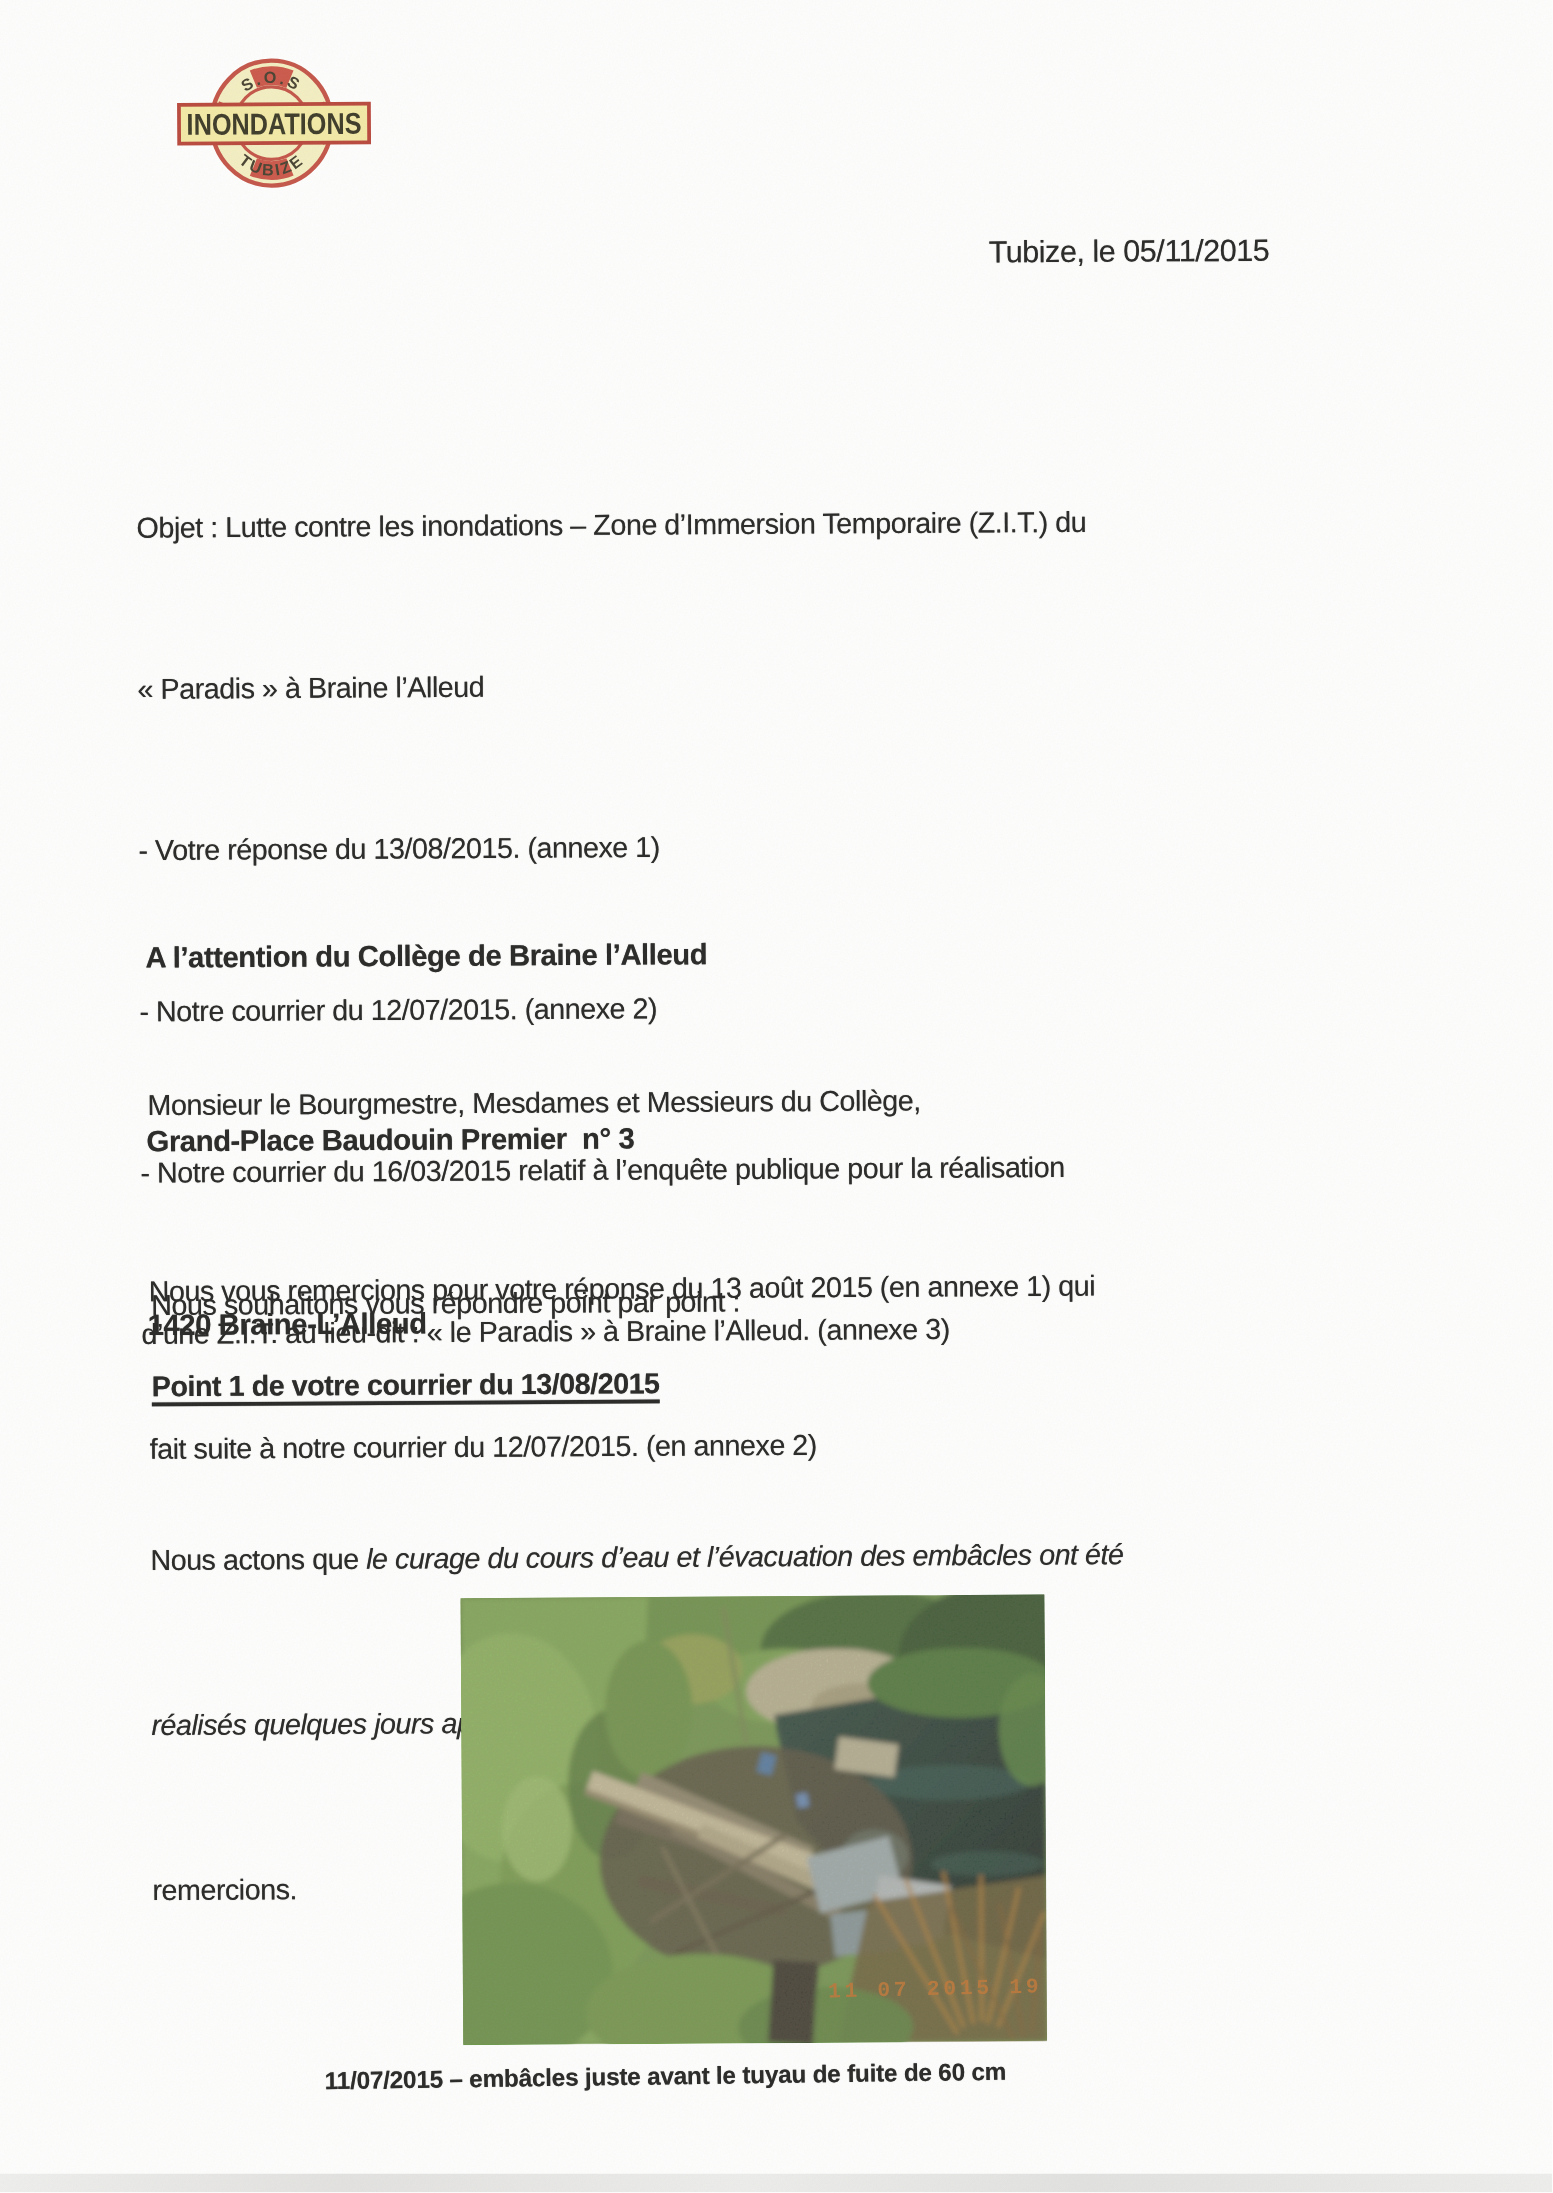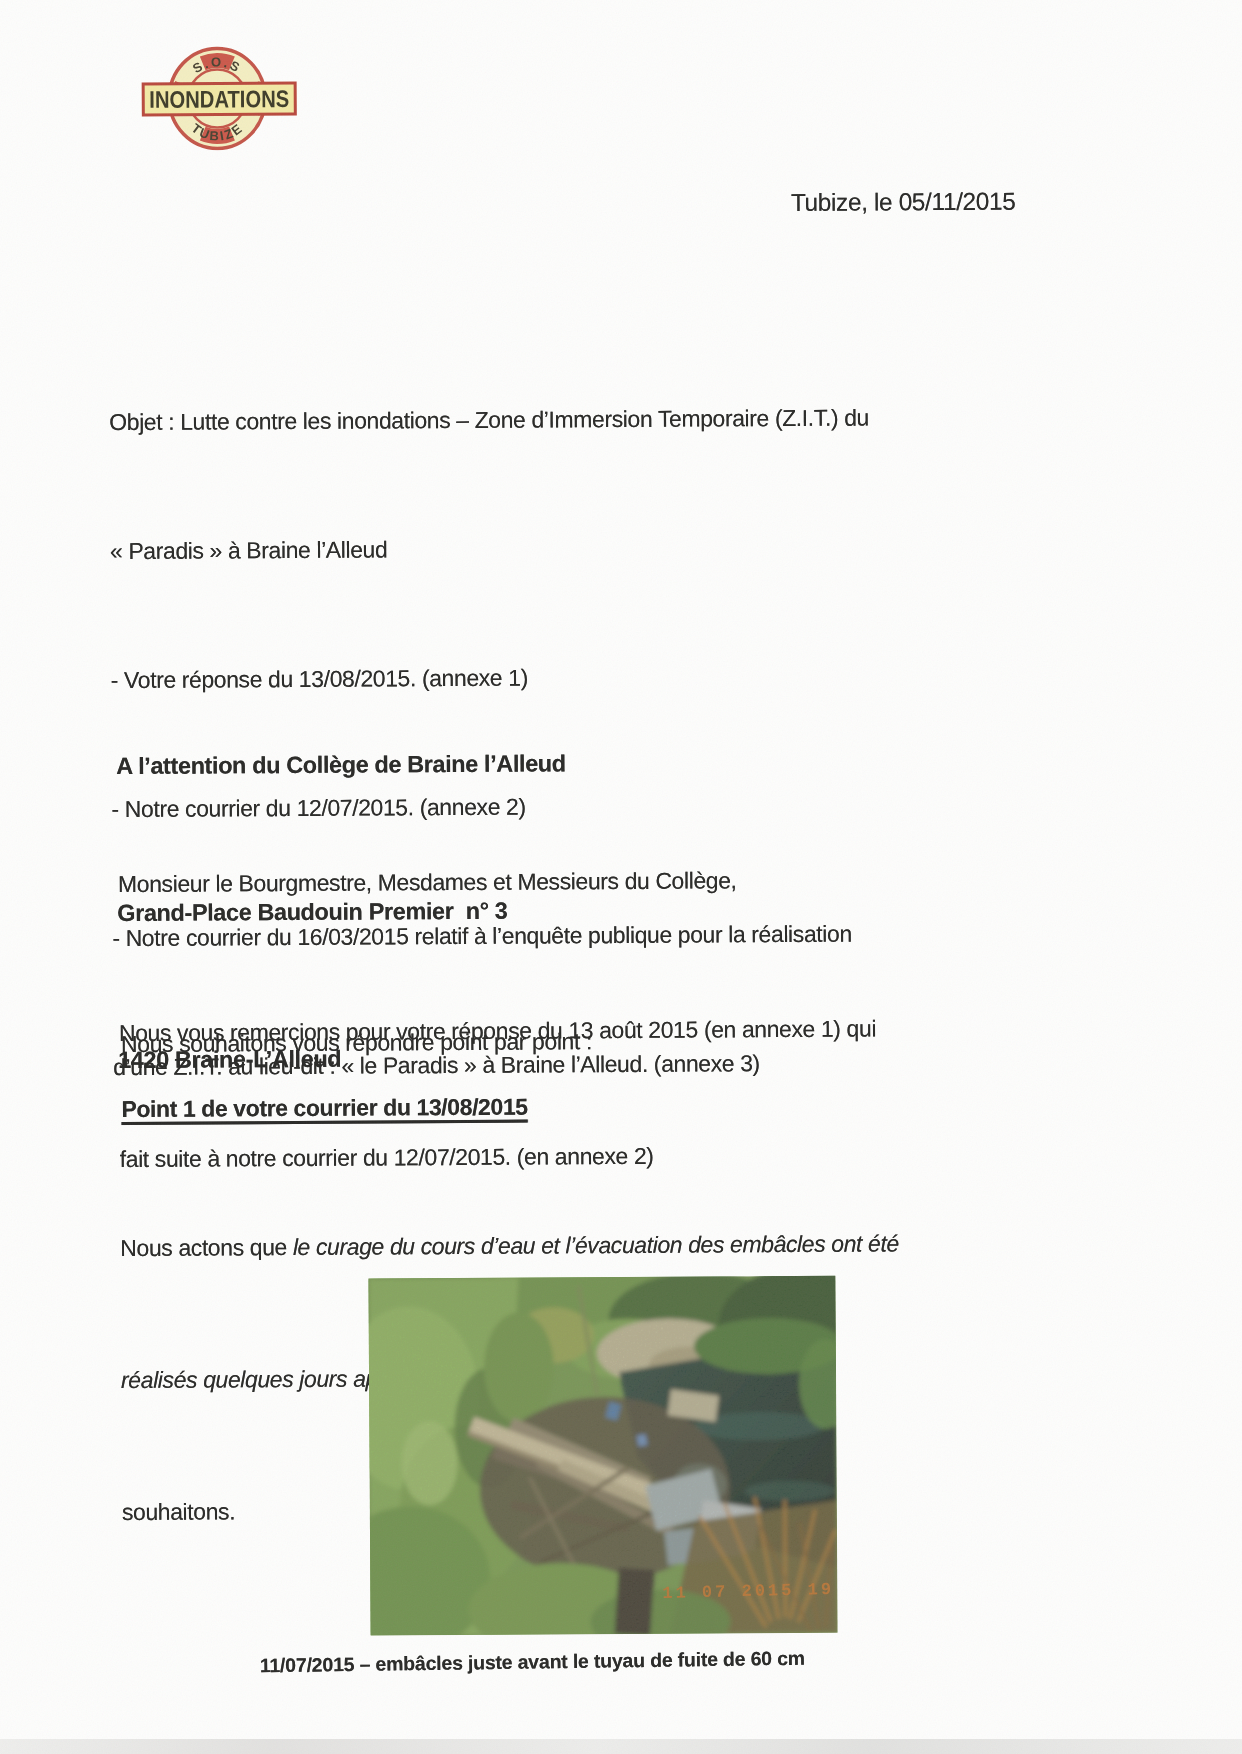--- a/index.html
+++ b/index.html
@@ -101,21 +101,21 @@
       <div>fait suite à notre courrier du 12/07/2015. (en annexe 2)</div>
     </div>
 
     <div class="txt para2">Nous souhaitons vous répondre point par point :</div>
 
     <div class="txt heading">Point 1 de votre courrier du 13/08/2015</div>
 
     <div class="txt point1 line-block">
       <div><span>Nous actons que </span><span class="it">le curage du cours d’eau et l’évacuation des embâcles ont été</span></div>
       <div><span class="it">réalisés quelques jours après notre visite sur le terrain</span><span> et nous vous en</span></div>
-      <div><span>souhaitons.</span></div>
+      <div><span>remercions.</span></div>
     </div>
 
     <div class="photo">
       <svg viewBox="0 0 467 357" preserveAspectRatio="none" aria-hidden="true">
         <defs>
           <linearGradient id="waterG" x1="0" y1="0" x2="1" y2="1">
             <stop offset="0" stop-color="#2a4a42"></stop>
               <stop offset="1" stop-color="#0f1f1e"></stop>
           </linearGradient>
           <filter id="soft">

